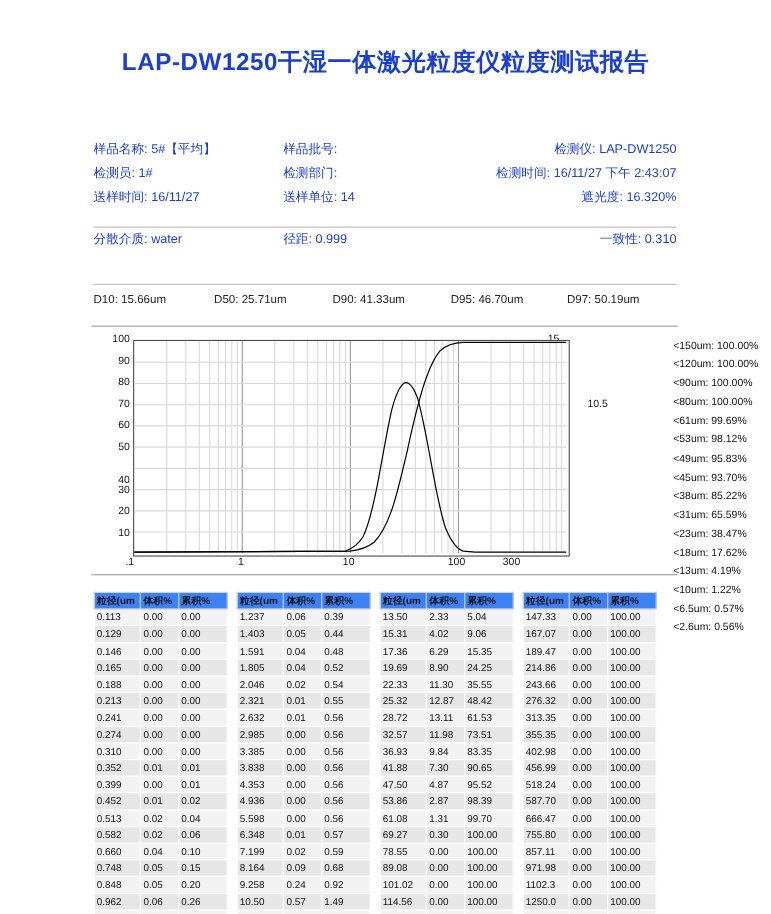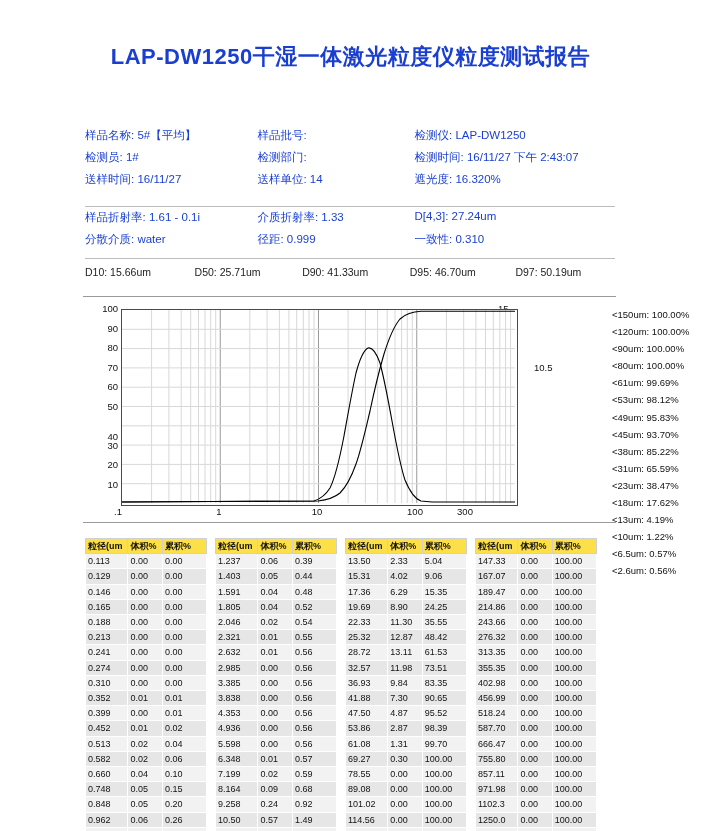--- a/index.html
+++ b/index.html
@@ -16,21 +16,21 @@
   }
 
   
   .info{
     position:absolute;left:85px;top:128px;width:530px;
     font-size:11.5px;color:#1a3fd0;
   }
   .inforow{display:flex;margin-bottom:7px;gap:12px;}
   .c1{width:168px;}
   .c2{width:152px;}
-  .c3{width:210px;}
+  .c3{width:210px;text-align:right;}
   .lab{color:#1a3fd0;}
   .val{color:#1a3fd0;}
   .sep-line{
     position:absolute;left:85px;top:206px;width:530px;height:0;
     border-top:1px solid #bcbcbc;
   }
   .info2{
     position:absolute;left:85px;top:210px;width:530px;
     font-size:11.5px;color:#1a3fd0;
   }
@@ -81,21 +81,21 @@
   .tables{
     position:absolute;left:85px;top:538px;width:530px;
     display:flex;gap:8px;
   }
   table{border-collapse:collapse;font-size:9px;color:#111;}
   th,td{
     padding:0 2px;height:14.2px;line-height:14.2px;
     border:1px solid #ffffff;
   }
   thead th{
-    background:#fde047;font-weight:bold;text-align:left;border:1px solid #d0d0d0;
+    background:#3b82f6;font-weight:bold;text-align:left;border:1px solid #d0d0d0;
   }
   tbody tr:nth-child(odd) td{background:#f2f2f2;}
   tbody tr:nth-child(even) td{background:#e6e6e6;}
   td{text-align:left;}
   .col-d{width:38px;}
   .col-v{width:30px;}
   .col-c{width:40px;}
   .tbl{width:122px;}
 </style>
 </head>
@@ -119,25 +119,20 @@
     <div class="inforow">
       <div class="c1"><span class="lab">送样时间:</span> <span class="val">16/11/27</span></div>
       <div class="c2"><span class="lab">送样单位:</span> <span class="val">14</span></div>
       <div class="c3"><span class="lab">遮光度:</span> <span class="val">16.320%</span></div>
     </div>
   </div>
 
   <div class="sep-line"></div>
 
   <div class="info2">
-    <div class="inforow">
-      <div class="c1"><span class="lab">样品折射率:</span> <span class="val">1.61 - 0.1i</span></div>
-      <div class="c2"><span class="lab">介质折射率:</span> <span class="val">1.33</span></div>
-      <div class="c3"><span class="lab">D[4,3]:</span> <span class="val">27.24um</span></div>
-    </div>
     <div class="inforow">
       <div class="c1"><span class="lab">分散介质:</span> <span class="val">water</span></div>
       <div class="c2"><span class="lab">径距:</span> <span class="val">0.999</span></div>
       <div class="c3"><span class="lab">一致性:</span> <span class="val">0.310</span></div>
     </div>
   </div>
 
   <div class="sep-line2"></div>
 
   <div class="dvals">

